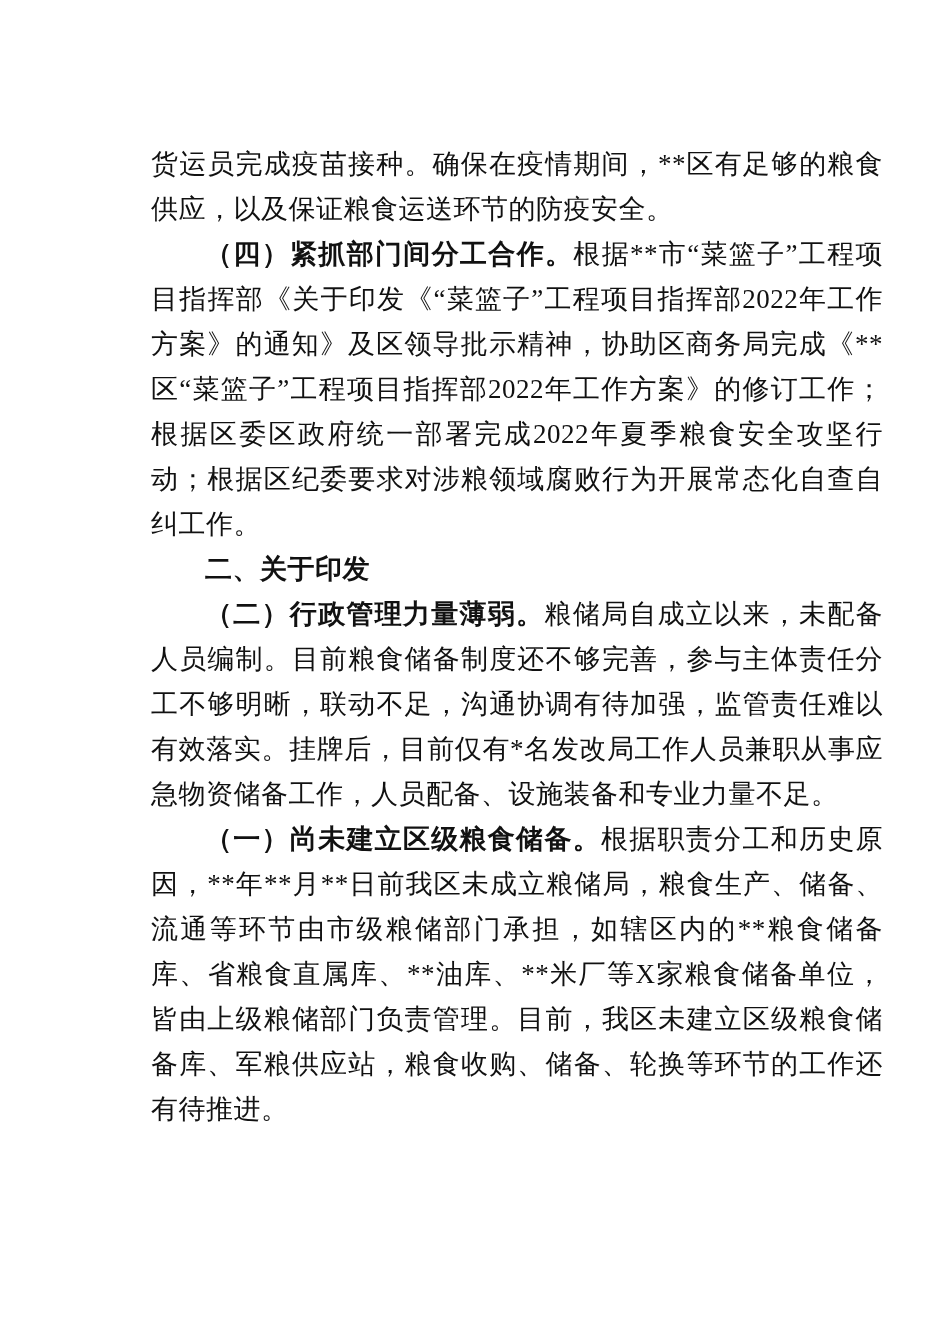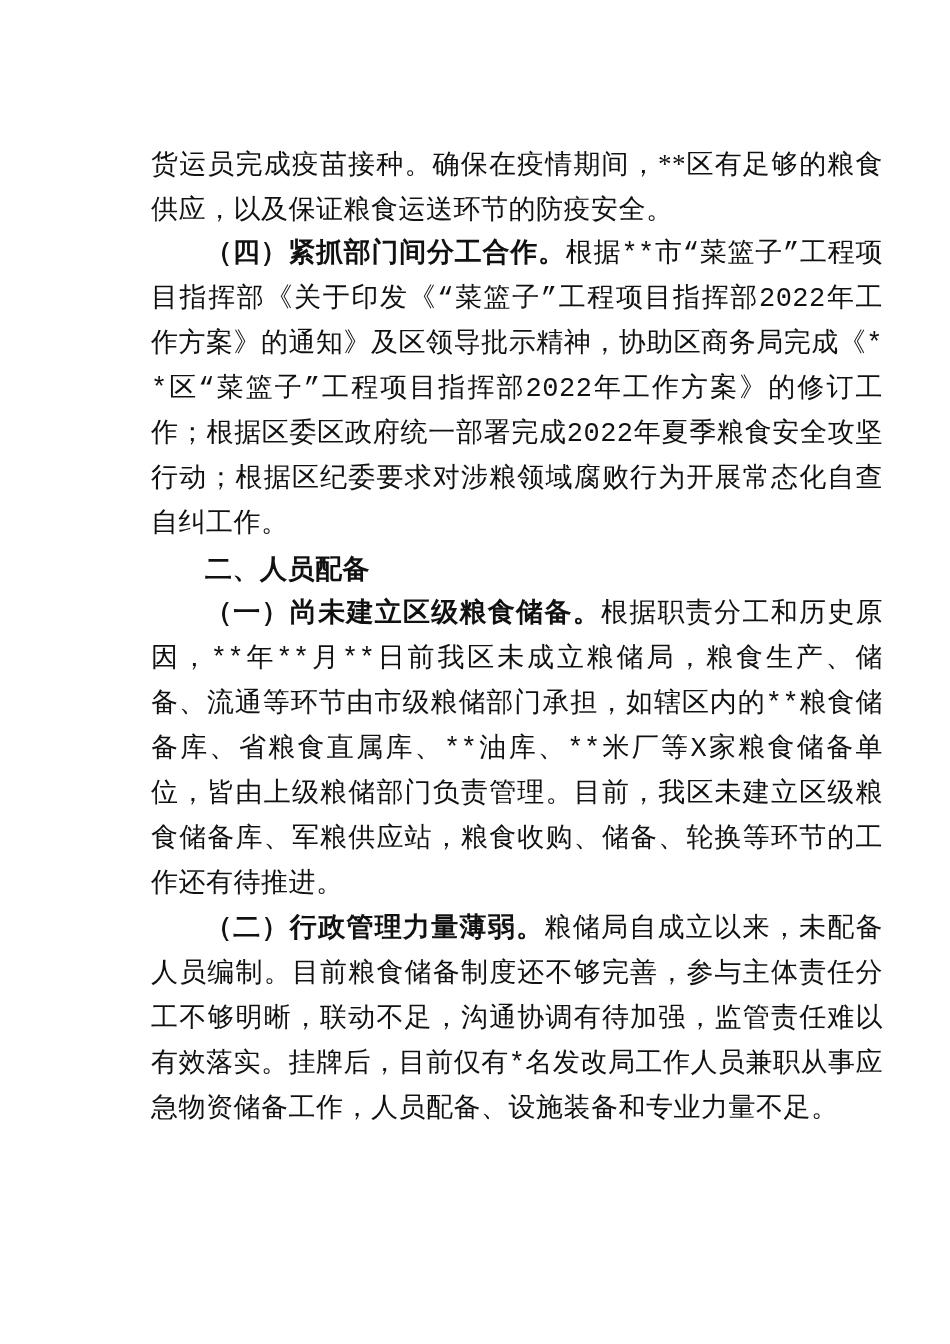--- a/index.html
+++ b/index.html
@@ -29,36 +29,35 @@
     font-size: 27px;
     line-height: 45px;
     color: #111111;
     text-align: justify;
     text-justify: inter-ideograph;
     letter-spacing: 0.5px;
     word-break: break-all;
   }
   .content p.indent {
     text-indent: 2em;
-    font-family: Liberation Mono, monospace;
   }
   .content p .lead {
     font-weight: bold;
   }
   .content p.heading {
     font-family: "Liberation Sans", "DejaVu Sans", sans-serif;
     font-weight: bold;
     text-align: left;
   }
 </style>
 </head>
 <body>
 
 <div class="page">
   <div class="content">
 
   <p class=""><span>货运员完成疫苗接种。确保在疫情期间，**区有足够的粮食供应，以及保证粮食运送环节的防疫安全。</span></p>
       <p class="indent"><span class="lead">（四）紧抓部门间分工合作。</span><span>根据**市“菜篮子”工程项目指挥部《关于印发《“菜篮子”工程项目指挥部2022年工作方案》的通知》及区领导批示精神，协助区商务局完成《**区“菜篮子”工程项目指挥部2022年工作方案》的修订工作；根据区委区政府统一部署完成2022年夏季粮食安全攻坚行动；根据区纪委要求对涉粮领域腐败行为开展常态化自查自纠工作。</span></p>
-      <p class="heading indent">二、人员配备</p>
+      <p class="heading indent">二、关于印发</p>
+      <p class="indent"><span class="lead">（二）行政管理力量薄弱。</span><span>粮储局自成立以来，未配备人员编制。目前粮食储备制度还不够完善，参与主体责任分工不够明晰，联动不足，沟通协调有待加强，监管责任难以有效落实。挂牌后，目前仅有*名发改局工作人员兼职从事应急物资储备工作，人员配备、设施装备和专业力量不足。</span></p>
       <p class="indent"><span class="lead">（一）尚未建立区级粮食储备。</span><span>根据职责分工和历史原因，**年**月**日前我区未成立粮储局，粮食生产、储备、流通等环节由市级粮储部门承担，如辖区内的**粮食储备库、省粮食直属库、**油库、**米厂等X家粮食储备单位，皆由上级粮储部门负责管理。目前，我区未建立区级粮食储备库、军粮供应站，粮食收购、储备、轮换等环节的工作还有待推进。</span></p>
-      <p class="indent"><span class="lead">（二）行政管理力量薄弱。</span><span>粮储局自成立以来，未配备人员编制。目前粮食储备制度还不够完善，参与主体责任分工不够明晰，联动不足，沟通协调有待加强，监管责任难以有效落实。挂牌后，目前仅有*名发改局工作人员兼职从事应急物资储备工作，人员配备、设施装备和专业力量不足。</span></p>
     </div>
 </div>
 
 </body></html>

